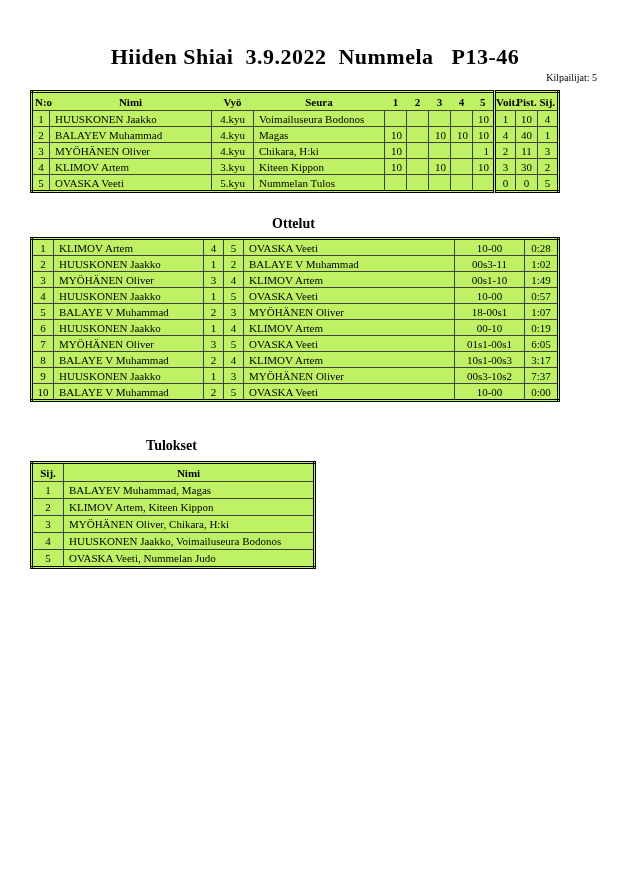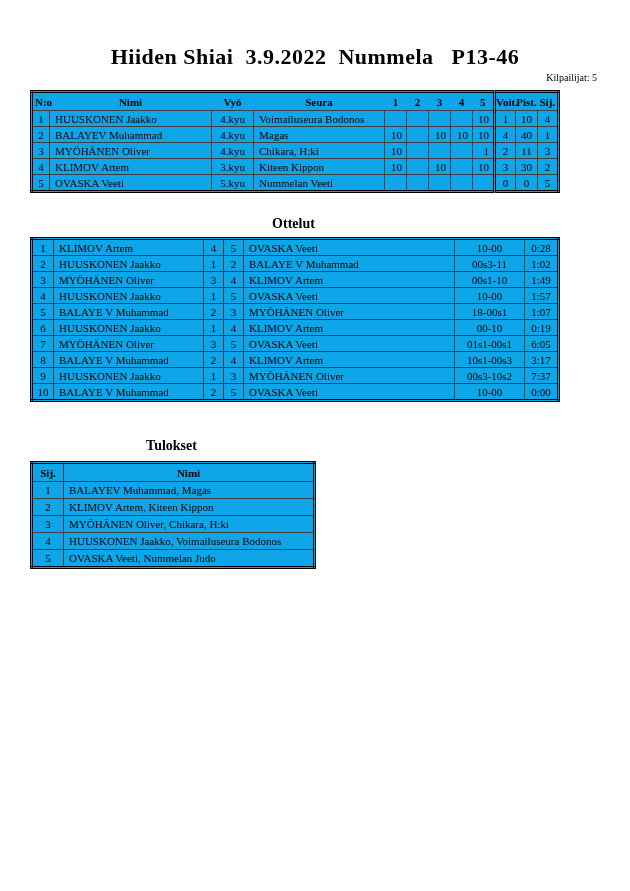--- a/index.html
+++ b/index.html
@@ -12,21 +12,21 @@
     font-size:22px; font-weight:bold; white-space:pre; letter-spacing:0.5px;
   }
   .section-title { position:absolute; font-size:14px; font-weight:bold; text-align:center; }
   .t1-sub   { top:70px;  left:30px; width:527px; }
   .t2-title { top:216px; left:30px; width:527px; }
   .t3-title { top:438px; left:30px; width:283px; }
   .count-label { position:absolute; top:72px; left:397px; width:200px; text-align:right; font-size:10px; }
 
   table {
     position:absolute; border-collapse:collapse; table-layout:fixed;
-    background:#0ea5e9; border:3px double #000;
+    background:#bef264; border:3px double #000;
   }
   .t1 { top:90px;  left:30px; width:527px; }
   .t2 { top:237px; left:30px; width:527px; }
   .t3 { top:461px; left:30px; width:283px; }
 
   td, th {
     border:1px solid #404040; font-size:11px; padding:0;
     white-space:nowrap; overflow:hidden; vertical-align:middle; height:15px;
   }
   .t3 td { height:16px; }
@@ -133,21 +133,21 @@
       <td class="r"></td>
       <td class="r">10</td>
       <td class="c dbl-left">3</td>
       <td class="c">30</td>
       <td class="c">2</td>
     </tr>
     <tr>
       <td class="c">5</td>
       <td class="l">OVASKA Veeti</td>
       <td class="c">5.kyu</td>
-      <td class="l">Nummelan Veeti</td>
+      <td class="l">Nummelan Tulos</td>
       <td class="r"></td>
       <td class="r"></td>
       <td class="r"></td>
       <td class="r"></td>
       <td class="r"></td>
       <td class="c dbl-left">0</td>
       <td class="c">0</td>
       <td class="c">5</td>
     </tr>
   </tbody>
@@ -193,21 +193,21 @@
       <td class="c">00s1-10</td>
       <td class="c">1:49</td>
     </tr>
     <tr>
       <td class="c">4</td>
       <td class="l">HUUSKONEN Jaakko</td>
       <td class="c">1</td>
       <td class="c">5</td>
       <td class="l">OVASKA Veeti</td>
       <td class="c">10-00</td>
-      <td class="c">1:57</td>
+      <td class="c">0:57</td>
     </tr>
     <tr>
       <td class="c">5</td>
       <td class="l">BALAYE V Muhammad</td>
       <td class="c">2</td>
       <td class="c">3</td>
       <td class="l">MYÖHÄNEN Oliver</td>
       <td class="c">18-00s1</td>
       <td class="c">1:07</td>
     </tr>

